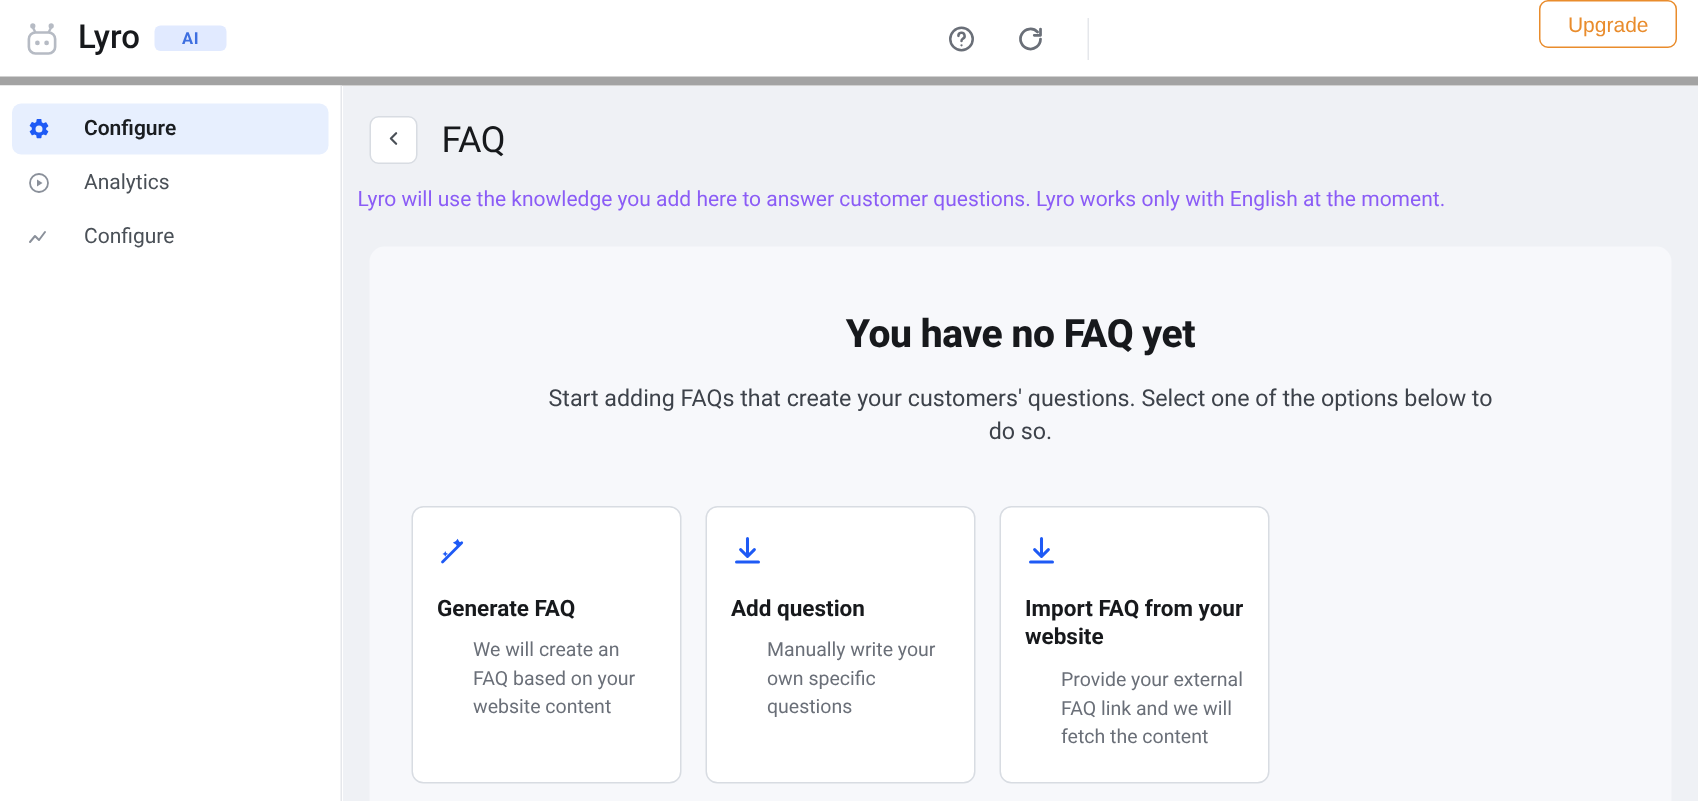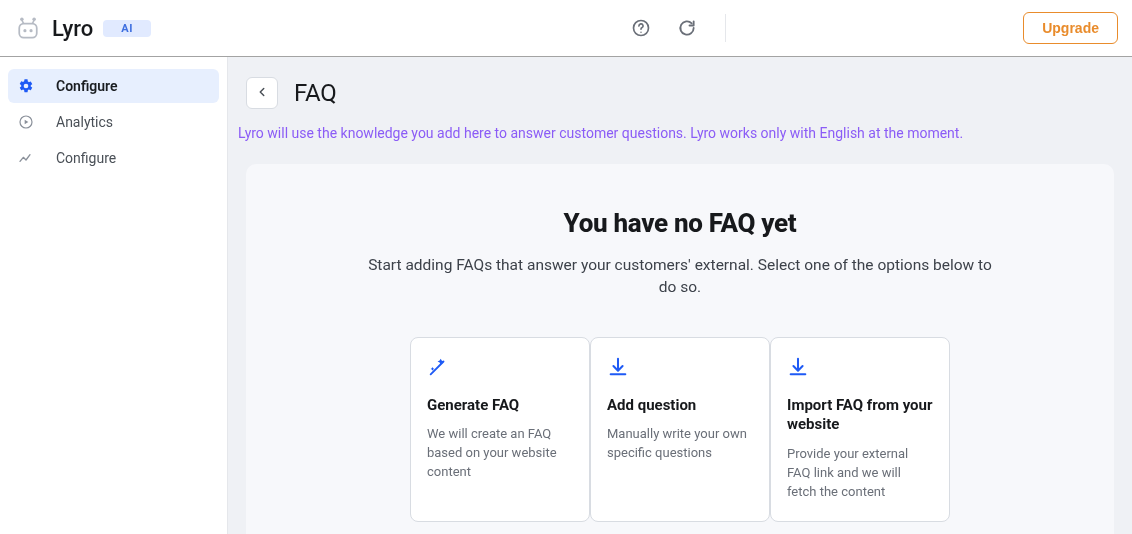--- a/index.html
+++ b/index.html
@@ -1,50 +1,50 @@
 <!DOCTYPE html>
 <html><head>
   <meta charset="utf-8">
   <style>
     * { box-sizing: border-box; margin: 0; padding: 0; }
     body { font-family: -apple-system, BlinkMacSystemFont, 'Segoe UI', Roboto, Arial, sans-serif; color: #17191c; background: #fff; width: 1132px; height: 534px; overflow: hidden; }
     
-    .topbar { height: 57px; display: flex; align-items: center; padding: 0 14px; border-bottom: 1px solid #a3a3a3; background: #fff; }
+    .topbar { height: 57px; display: flex; padding: 0 14px; border-bottom: 6px solid #a3a3a3; background: #fff; }
     .brand { display: flex; align-items: center; gap: 10px; }
     .brand-logo { width: 28px; height: 28px; }
     .brand-name { font-size: 22px; font-weight: 500; color: #17191c; }
     .ai-badge { background: #e1eaff; color: #3e6fe0; font-size: 11px; font-weight: 700; padding: 2px 18px; border-radius: 4px; letter-spacing: 0.5px; }
     .topbar-center { display: flex; align-items: center; gap: 18px; margin-left: 476px; }
     .topbar-icon-btn { display: flex; align-items: center; justify-content: center; width: 28px; height: 28px; cursor: pointer; color: #6a6f78; }
     .topbar-divider { width: 1px; height: 28px; background: #e5e7eb; margin-left: 6px; }
     .topbar-right { margin-left: auto; }
-    .upgrade-btn { border: 1.5px solid #e98c2c; color: #e98c2c; background: #fff; padding: 7px 18px; border-radius: 6px; font-size: 14px; font-weight: 700; cursor: pointer; }
+    .upgrade-btn { border: 1.5px solid #e98c2c; color: #e98c2c; background: #fff; padding: 7px 18px; border-radius: 6px; font-size: 14px; font-weight: 400; cursor: pointer; }
     
     .layout { display: flex; height: calc(534px - 57px); }
     .sidebar { width: 227px; padding: 12px 8px; background: #fff; }
     .nav-item { display: flex; align-items: center; gap: 22px; padding: 9px 10px; border-radius: 6px; font-size: 14px; color: #4a5057; cursor: pointer; margin-bottom: 2px; }
     .nav-item.active { background: #e7effe; color: #1a1d21; font-weight: 600; }
     .nav-item.active .nav-icon { color: #1e5af5; }
     .nav-icon { width: 16px; height: 16px; color: #8a909a; display: flex; align-items: center; justify-content: center; }
     
     .main { flex: 1; background: #eff1f5; border-left: 1px solid #e5e7eb; overflow-y: auto; }
     .page-header { display: flex; align-items: center; gap: 16px; padding: 20px 18px 14px 18px; }
     .back-btn { width: 32px; height: 32px; border: 1px solid #d8dce2; border-radius: 6px; background: #fff; display: flex; align-items: center; justify-content: center; cursor: pointer; color: #4a5057; }
     .page-title { font-size: 24px; font-weight: 400; color: #17191c; letter-spacing: -0.3px; }
     .page-desc { padding: 0 18px 20px 10px; font-size: 14px; color: #8b5cf6; line-height: 1.5; }
     
     .panel { background: #f7f8fb; margin: 0 18px; border-radius: 10px; padding: 44px 28px 40px 28px; }
     .panel-heading { text-align: center; font-size: 26px; font-weight: 800; color: #17191c; margin-bottom: 16px; letter-spacing: -0.3px; }
     .panel-sub { text-align: center; font-size: 15.5px; color: #3d424a; line-height: 1.45; max-width: 640px; margin: 0 auto 38px auto; }
     
-    .cards { display: flex; justify-content: center; }
+    .cards { display: flex; gap: 16px; justify-content: flex-start; }
     .card { width: 180px; border: 1px solid #d8dce2; border-radius: 8px; background: #fff; padding: 18px 16px 20px 16px; cursor: pointer; }
     .card-icon { color: #1e5af5; width: 22px; height: 22px; margin-bottom: 18px; }
     .card-title { font-size: 15px; font-weight: 700; color: #17191c; margin-bottom: 10px; line-height: 1.3; }
-    .card-desc { font-size: 13px; color: #6a6f78; line-height: 1.45; }
+    .card-desc { font-size: 13px; color: #6a6f78; line-height: 1.45; margin-left: 24px; }
   </style>
 </head>
 <body>
 
 <div class="topbar">
   <div class="brand">
     <span class="brand-logo">
       <svg viewBox="0 0 32 32" width="28" height="28">
         <rect x="6" y="11" width="20" height="16" rx="5" fill="none" stroke="#b6bbc4" stroke-width="2"></rect>
         <circle cx="12.5" cy="19" r="1.8" fill="#b6bbc4"></circle>
@@ -116,21 +116,21 @@
               <path d="M15 18l-6-6 6-6" stroke-linecap="round" stroke-linejoin="round"></path>
             </svg>
         </span>
       </button>
       <h1 class="page-title">FAQ</h1>
     </div>
     <div class="page-desc">Lyro will use the knowledge you add here to answer customer questions. Lyro works only with English at the moment.</div>
 
     <div class="panel">
       <h2 class="panel-heading">You have no FAQ yet</h2>
-      <p class="panel-sub">Start adding FAQs that answer your customers' external. Select one of the options below to do so.</p>
+      <p class="panel-sub">Start adding FAQs that create your customers' questions. Select one of the options below to do so.</p>
 
       <div class="cards">
         <div class="card">
           <div class="card-icon">
             <svg viewBox="0 0 24 24" width="22" height="22" fill="none" stroke="currentColor" stroke-width="2">
               <path d="M4 20L18 6" stroke-linecap="round"></path>
               <path d="M15 3l1.2 2.3L18.5 6l-2.3 1.2L15 9.5l-1.2-2.3L11.5 6l2.3-1.2z" fill="currentColor" stroke="none"></path>
               <path d="M6 12l.7 1.4 1.4.7-1.4.7L6 16.2l-.7-1.4-1.4-.7 1.4-.7z" fill="currentColor" stroke="none"></path>
             </svg>
           </div>

